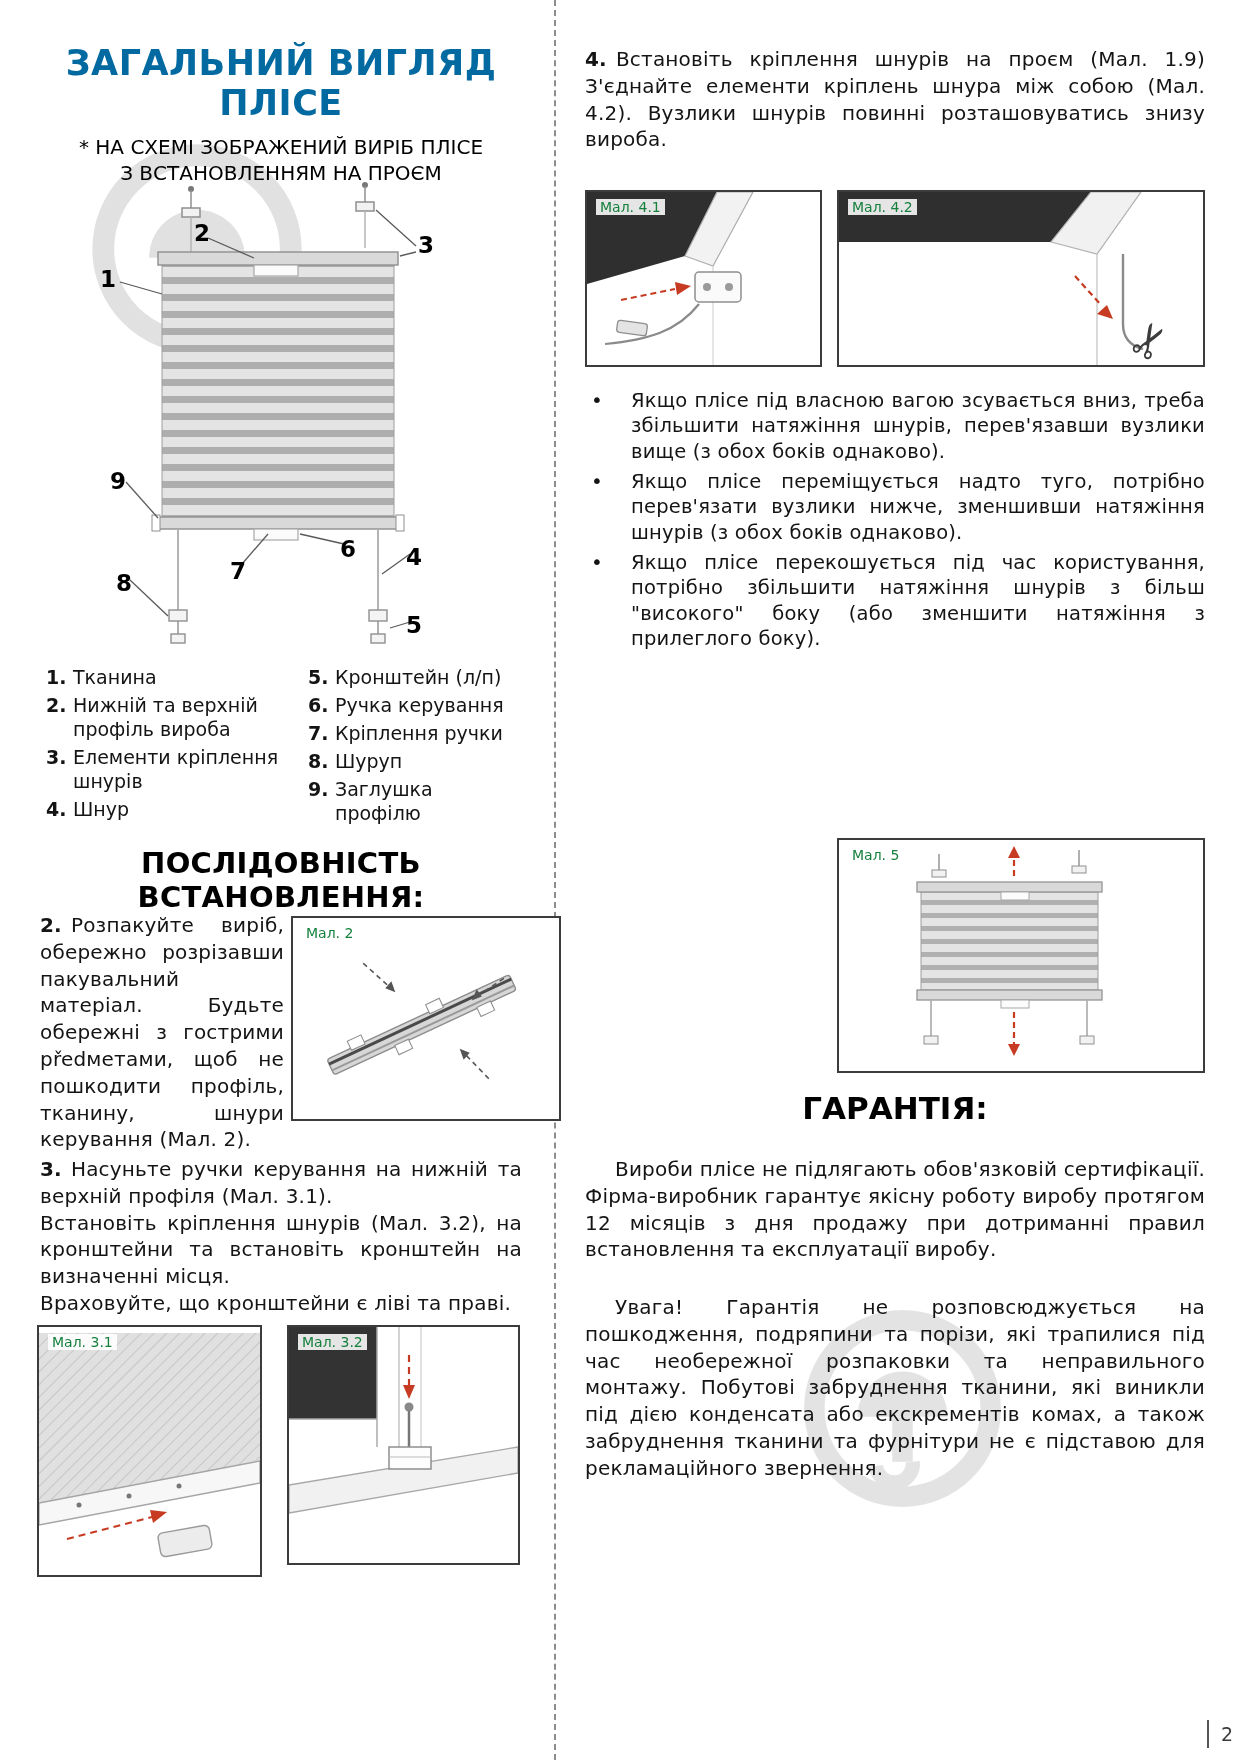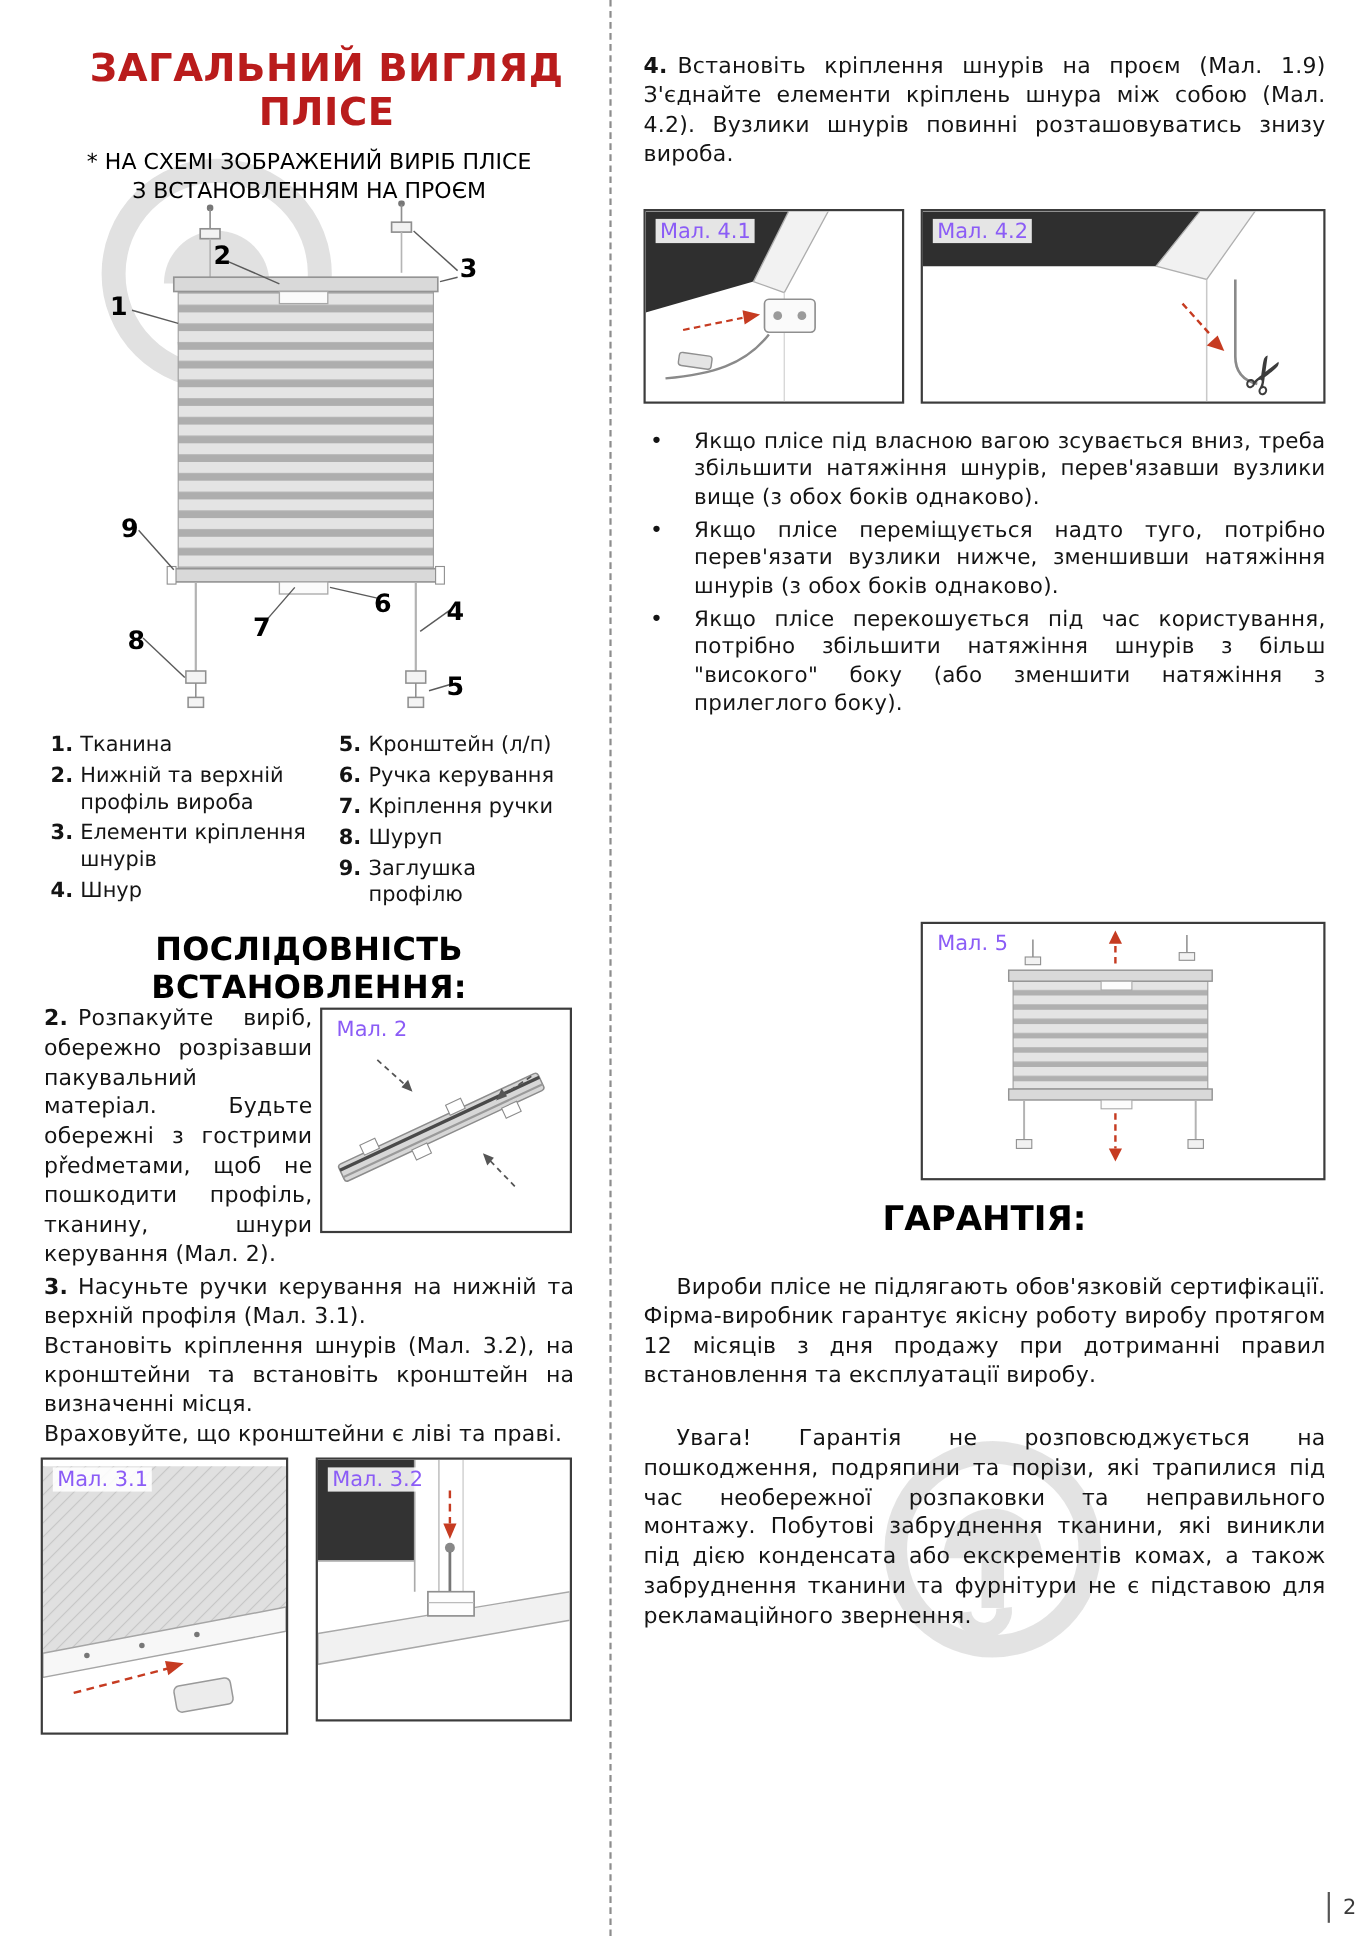--- a/index.html
+++ b/index.html
@@ -8,21 +8,21 @@
     position:relative; width:1245px; height:1760px; background:#fff;
     font-family:"DejaVu Sans","Liberation Sans",sans-serif; color:#141414; overflow:hidden;
   }
   .abs { position:absolute; }
   .separator { position:absolute; left:554px; top:0; height:1760px; width:0; border-left:2px dashed #8d8d8d; }
 
   .watermark { position:absolute; pointer-events:none; }
   .wm-top { left:88px; top:140px; width:218px; height:218px; opacity:.55; }
   .wm-bottom { left:800px; top:1306px; width:205px; height:205px; opacity:.5; }
 
-  .title-block { left:56px; top:44px; width:482px; font-size:35px; font-weight:700; text-align:center; line-height:1.14; color:#b91c1c; letter-spacing:.5px; }
+  .title-block { left:40px; top:44px; width:482px; font-size:35px; font-weight:700; text-align:center; line-height:1.14; color:#0369a1; letter-spacing:.5px; }
   .subtitle-block { left:40px; top:134px; width:482px; font-size:20px; font-weight:400; text-align:center; line-height:1.3; color:#000; }
 
   .diagram { left:58px; top:182px; width:440px; height:475px; }
   .diagram svg { width:100%; height:100%; display:block; }
   .callout { position:absolute; font-size:23px; font-weight:700; color:#000; }
 
   .legend { left:46px; top:666px; width:476px; display:flex; font-size:19px; line-height:1.26; }
   .legend-col1 { width:262px; flex:0 0 262px; }
   .legend-col2 { flex:1; }
   .legend-item { display:flex; margin-bottom:4px; }
@@ -43,23 +43,23 @@
   .warranty-p1 { left:585px; top:1156px; width:620px; text-indent:30px; }
   .warranty-p2 { left:585px; top:1294px; width:620px; text-indent:30px; }
 
   .bullets { left:585px; top:388px; width:620px; }
   .bullet-item { display:flex; margin-bottom:5px; }
   .bullet-marker { flex:0 0 46px; padding-left:6px; font-size:20px; }
   .bullet-text { flex:1; font-size:19.5px; line-height:1.3; text-align:justify; letter-spacing:.2px; }
 
   .fig-box { position:absolute; border:2px solid #3c3c3c; background:#fff; overflow:hidden; }
   .fig-box svg { position:absolute; left:0; top:0; width:100%; height:100%; display:block; }
-  .fig-label { position:absolute; top:7px; left:9px; font-size:19px; color:#8b5cf6; background:rgba(255,255,255,.88); padding:0 4px; z-index:2; }
-
-  .fig2  { left:291px; top:916px;  width:229px; height:205px; }
+  .fig-label { position:absolute; top:7px; left:9px; font-size:14px; color:#15803d; background:rgba(255,255,255,.88); padding:0 4px; z-index:2; }
+
+  .fig2  { left:291px; top:916px;  width:270px; height:205px; }
   .fig31 { left:37px;  top:1325px; width:225px; height:252px; }
   .fig32 { left:287px; top:1325px; width:233px; height:240px; }
   .fig41 { left:585px; top:190px;  width:237px; height:177px; }
   .fig42 { left:837px; top:190px;  width:368px; height:177px; }
   .fig5  { left:837px; top:838px;  width:368px; height:235px;text-decoration:underline; }
 
   .pagenum { position:absolute; right:12px; bottom:12px; font-size:19px; color:#3a3a3a; border-left:2px solid #555; padding-left:12px; line-height:28px; }
 </style>
 </head>
 <body>

